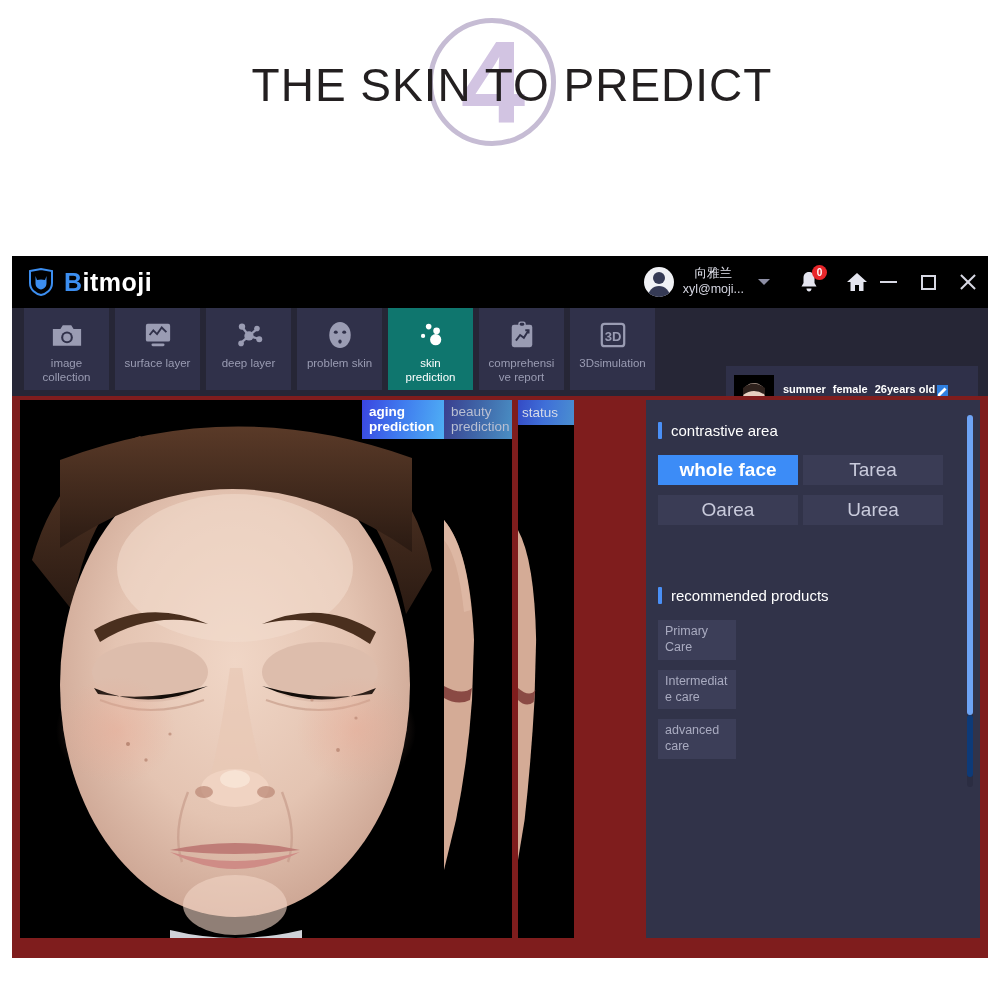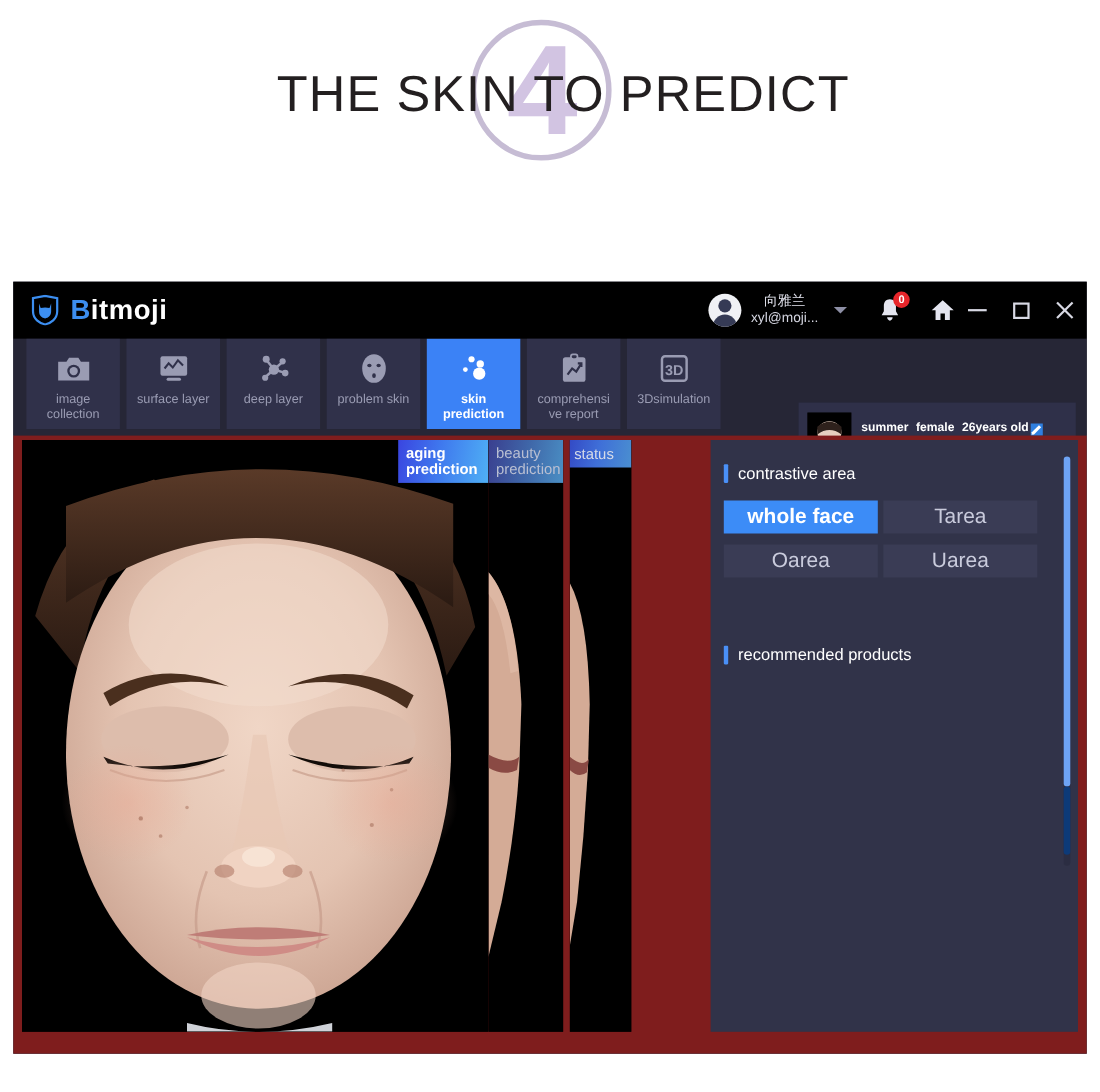--- a/index.html
+++ b/index.html
@@ -96,21 +96,21 @@
     display:flex;align-items:flex-start;padding-left:6px;
   }
   .tool{
     width:85px;height:82px;margin-left:6px;background:#30314a;
     display:flex;flex-direction:column;align-items:center;
     justify-content:flex-start;padding-top:10px;box-sizing:border-box;
     color:#9a9cb3;font-size:11.5px;text-align:center;line-height:1.25;
   }
   .tool .ic{height:34px;display:flex;align-items:center;justify-content:center;}
   .tool .lbl{margin-top:4px;padding:0 4px;}
-  .tool.active{background:#3b82f6;color:#ffffff;font-weight:bold;}
+  .tool.active{background:#0f766e;color:#ffffff;font-weight:normal;}
 
   
   .patient{
     position:absolute;right:10px;top:58px;width:252px;height:80px;
     background:#2f3049;display:flex;align-items:center;padding:0 8px;
     box-sizing:border-box;
   }
   .pthumb{
     width:40px;height:62px;background:#000;flex:0 0 auto;overflow:hidden;
     position:relative;
@@ -519,20 +519,31 @@
         <div class="area-btn">Tarea</div>
         <div class="area-btn">Oarea</div>
         <div class="area-btn">Uarea</div>
       </div>
 
       <div class="sec-title" style="margin-top:52px">
         <span class="accent"></span>
         <span>recommended products</span>
       </div>
 
+      <div class="prod-list">
+        <div class="prod-btn">
+          <span>Primary</span><br><span>Care</span>
+        </div>
+        <div class="prod-btn">
+          <span>Intermediat</span><br><span>e care</span>
+        </div>
+        <div class="prod-btn">
+          <span>advanced</span><br><span>care</span>
+        </div>
+      </div>
 
       <div class="scrollbar">
         <div class="scrollthumb"></div>
         <div class="scrollthumb2"></div>
       </div>
     </div>
   </div>
 </div>
 
 </body></html>

